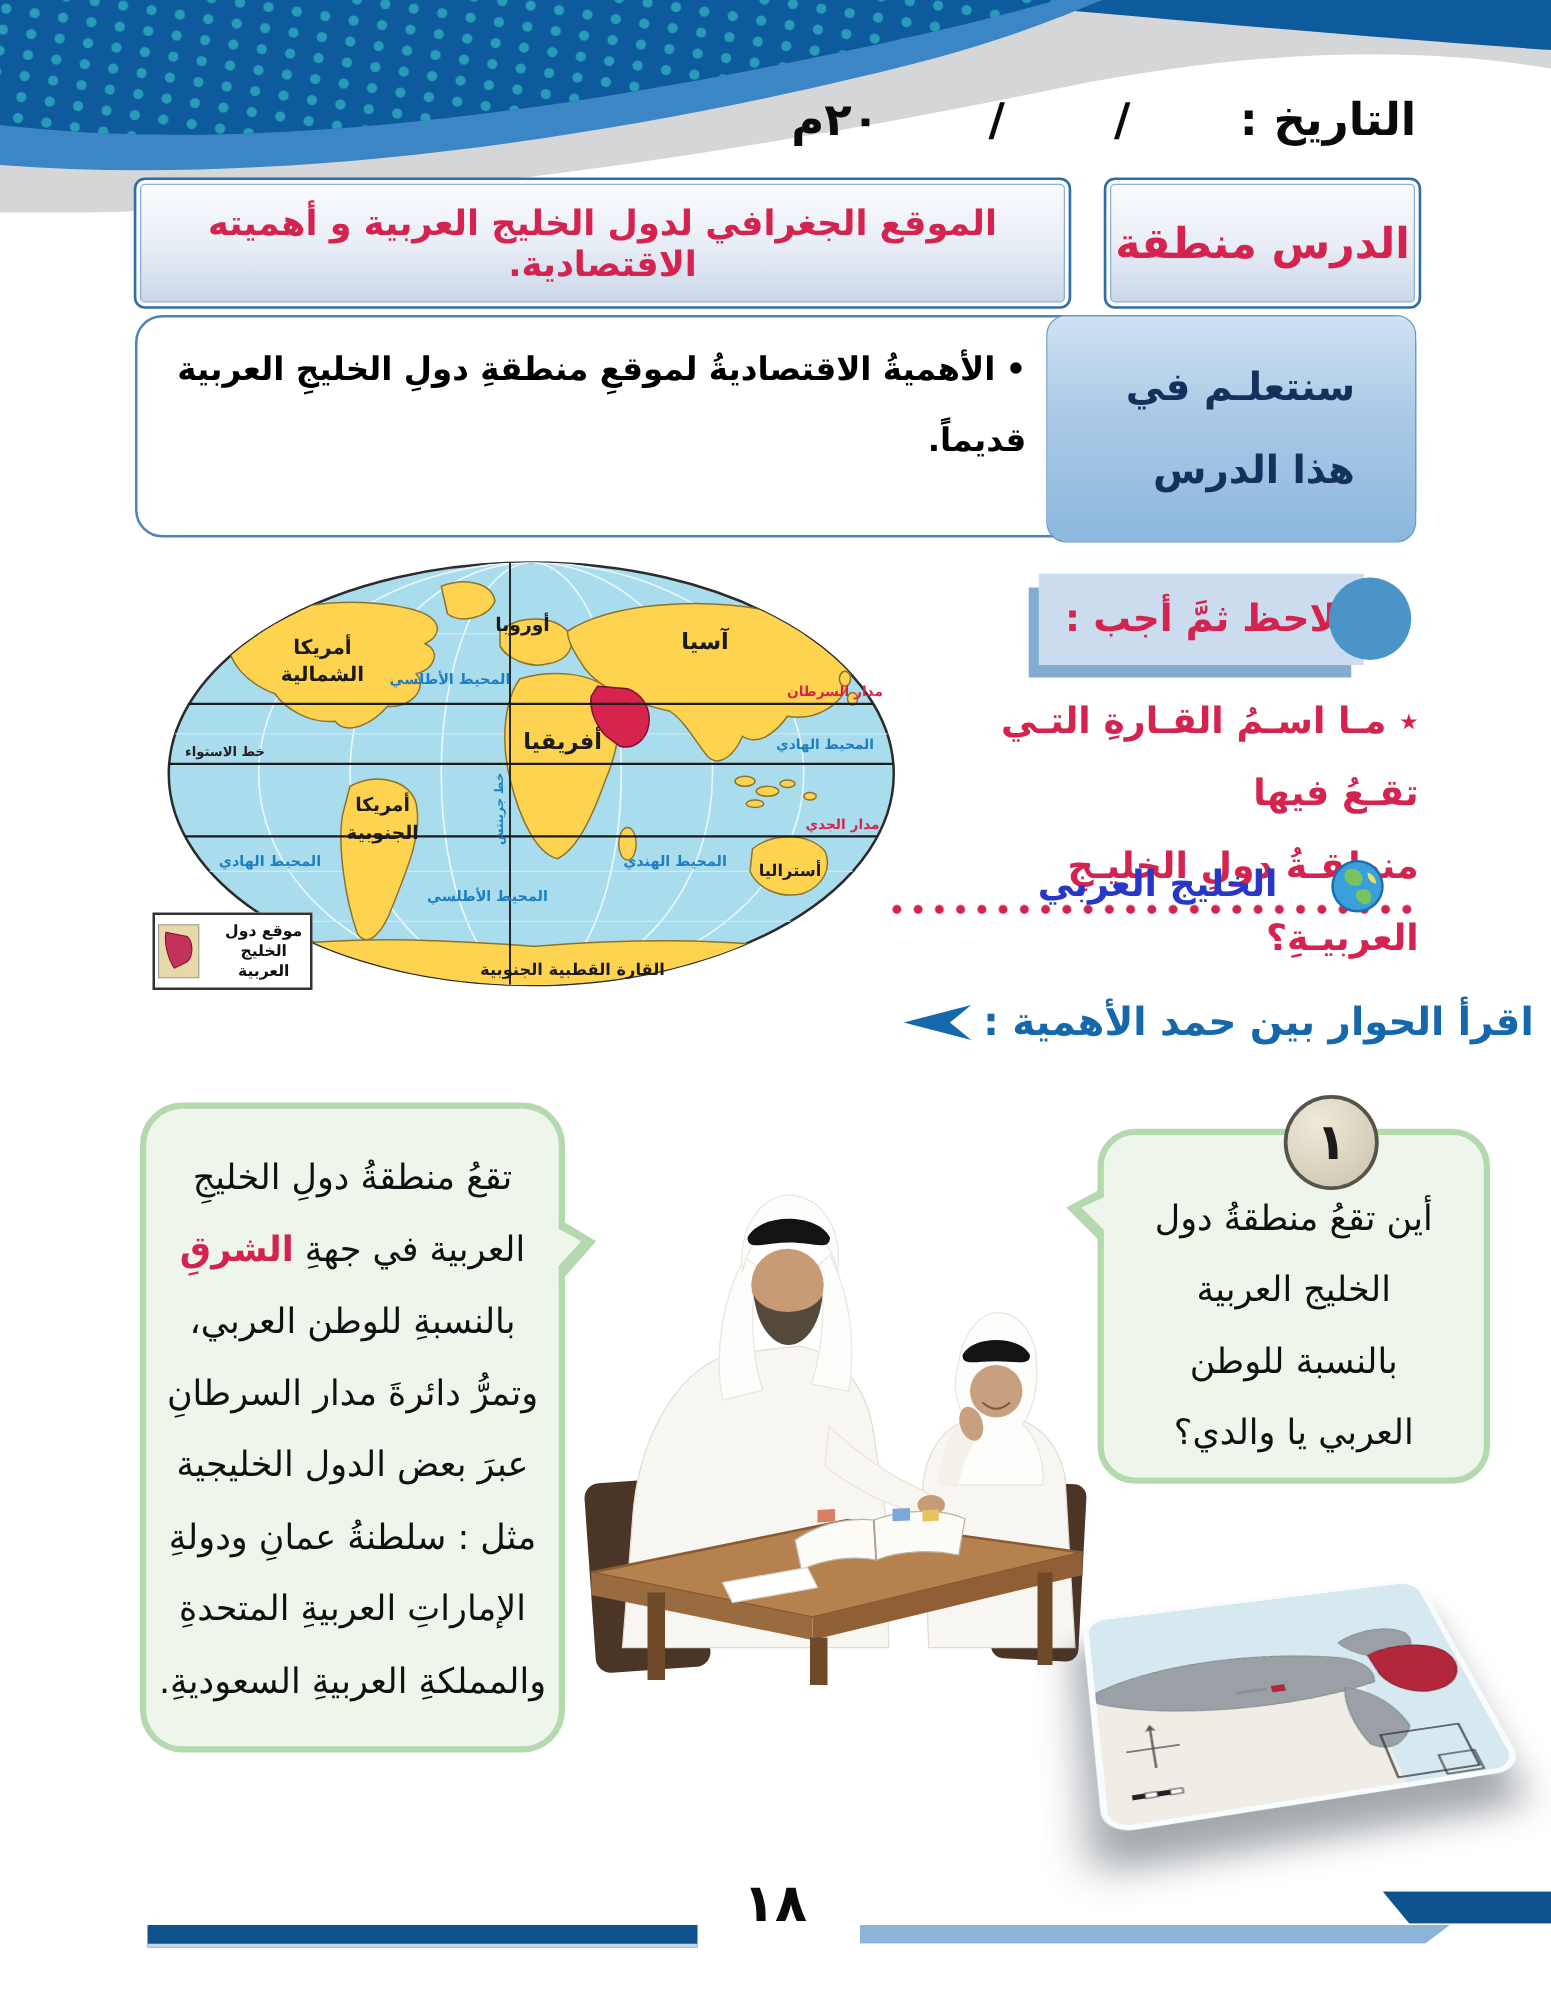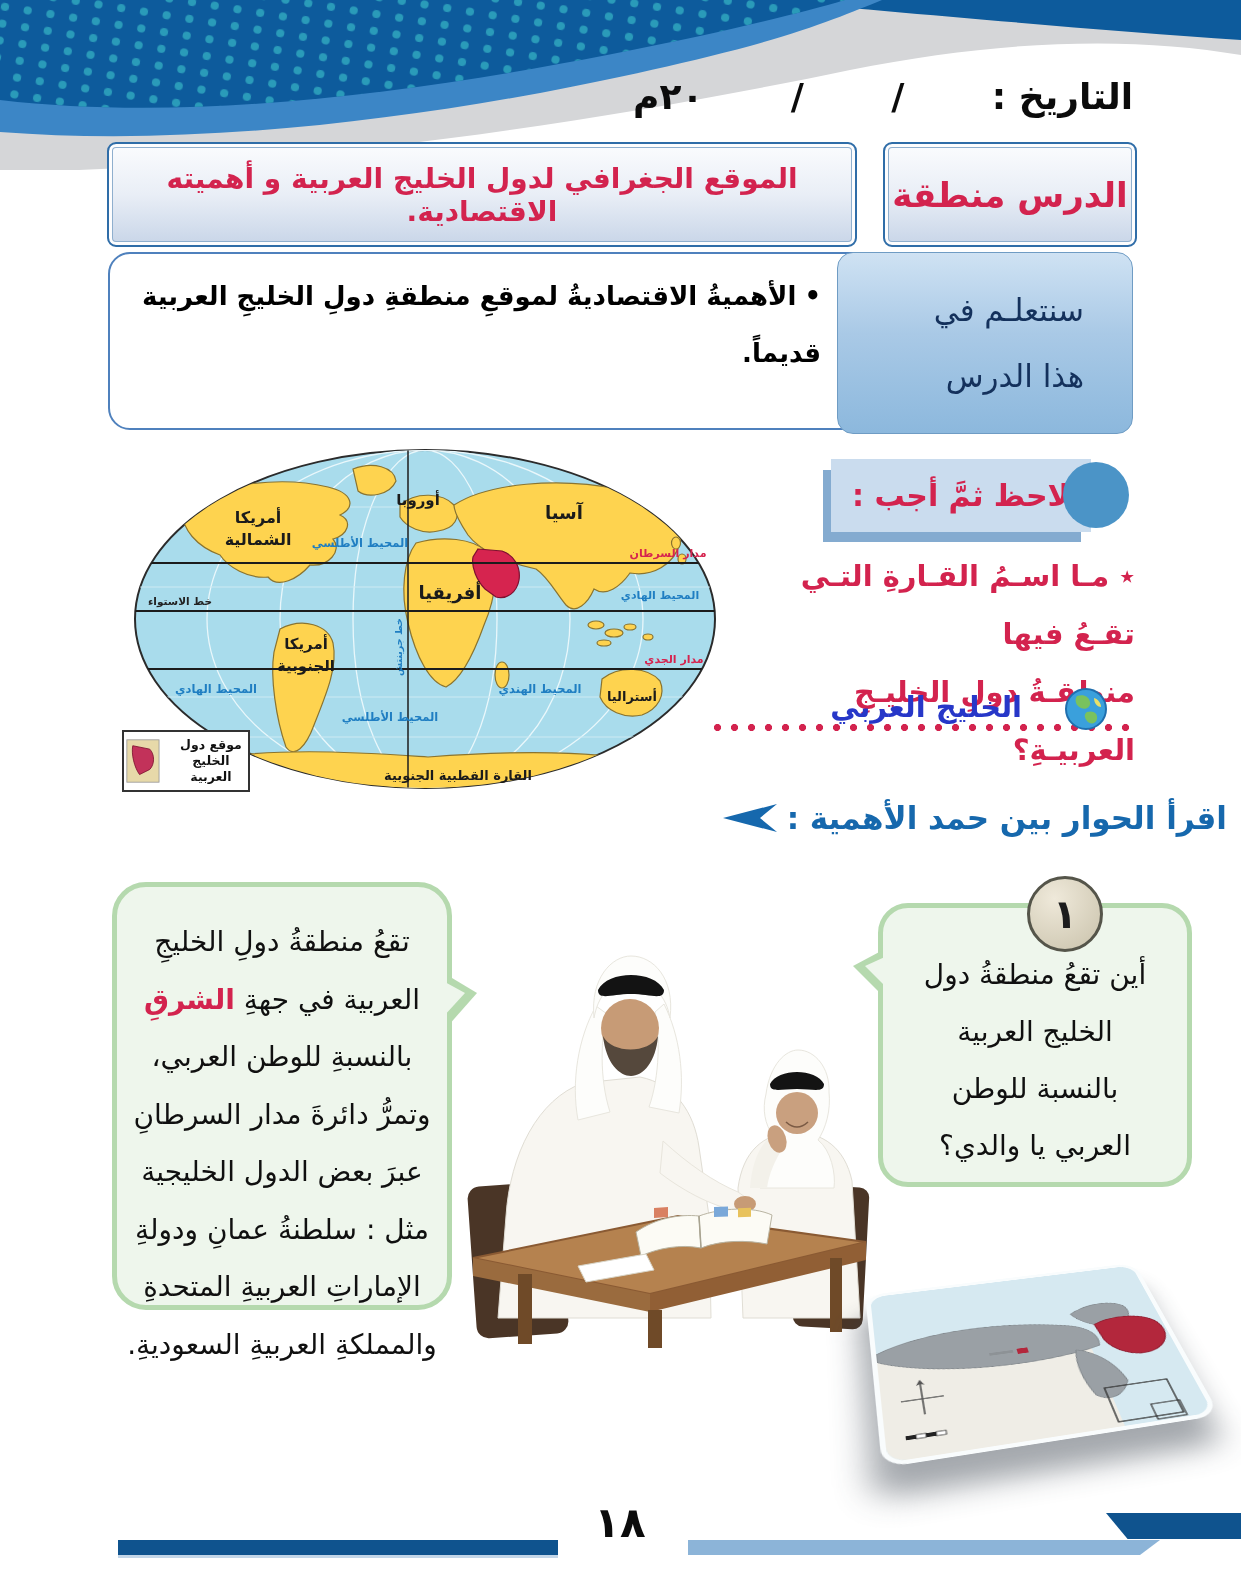--- a/index.html
+++ b/index.html
@@ -21,21 +21,21 @@
     color:#d3234e;font-weight:bold;text-align:center;box-sizing:border-box;}
   .plaque-lesson{right:104px;width:254px;font-size:34px;}
   .plaque-title{left:107px;width:750px;font-size:28px;padding:0 18px;}
   
   .objectives{position:absolute;top:252px;right:108px;width:1025px;height:178px;
     border:2px solid #4f81bd;border-radius:22px;background:#fff;box-sizing:border-box;}
   .obj-title-box{position:absolute;top:-2px;right:-2px;width:296px;height:182px;
     border:1px solid #6f9cc4;border-radius:16px;box-sizing:border-box;
     background:linear-gradient(180deg,#cfe2f3 0%,#a9c9e6 45%,#8cb8dd 100%);
     display:flex;flex-direction:column;justify-content:space-evenly;
-    padding:10px 48px 10px 10px;color:#14315c;font-size:31px;font-weight:normal;text-align:right;}
+    padding:10px 48px 10px 10px;color:#14315c;font-size:31px;font-weight:bold;text-align:right;}
   .obj-items{position:absolute;top:14px;right:310px;left:24px;
     font-size:26px;font-weight:bold;color:#000;line-height:57px;text-align:right;}
   .obj-item .blt{margin-left:8px;}
   
   .map-fig{position:absolute;top:447px;right:519px;width:594px;height:398px;}
   .map-fig{right:auto;left:128px;}
   .map-legend{position:absolute;top:283px;right:auto;left:-6px;width:128px;height:62px;
     background:#fff;border:2px solid #333;display:flex;align-items:center;gap:16px;
     font-size:12.5px;font-weight:bold;line-height:16px;text-align:center;box-sizing:border-box;padding:2px;}
   .map-caption{position:absolute;top:350px;left:0;width:556px;height:46px;background:#fff;
@@ -55,21 +55,21 @@
     background-image:radial-gradient(circle at 4.5px 4.5px,#d3234e 3.2px,transparent 3.9px);
     background-size:17px 9px;background-repeat:repeat-x;}
   .answer-text{position:absolute;right:115px;top:4px;color:#2737c8;font-size:29px;font-weight:bold;}
   .answer-globe{position:absolute;right:28px;top:0;}
   .dlg-heading{position:absolute;top:800px;right:14px;display:flex;align-items:center;gap:10px;
     color:#1668ad;font-size:31px;font-weight:bold;}
   
   .bubble{position:absolute;background:#eef6ec;border:5px solid #b5d9ae;box-sizing:border-box;z-index:2;}
   .bubble-right{top:903px;right:49px;width:314px;height:284px;border-radius:30px;
     font-size:28px;line-height:57px;text-align:center;color:#101010;padding-top:38px;}
-  .bubble-left{top:882px;right:auto;left:112px;width:340px;height:428px;border-radius:34px;
+  .bubble-left{top:882px;right:auto;left:112px;width:340px;height:520px;border-radius:34px;
     font-size:28px;line-height:57.5px;text-align:center;color:#101010;padding-top:26px;}
   .tail{position:absolute;width:0;height:0;}
   .tail-right-bubble-out{top:42px;left:-30px;border-top:16px solid transparent;
     border-bottom:30px solid transparent;border-right:30px solid #b5d9ae;}
   .tail-right-bubble-in{top:48px;left:-18px;border-top:10px solid transparent;
     border-bottom:22px solid transparent;border-right:22px solid #eef6ec;}
   .tail-left-bubble-out{top:88px;right:-30px;border-top:18px solid transparent;
     border-bottom:34px solid transparent;border-left:30px solid #b5d9ae;}
   .tail-left-bubble-in{top:94px;right:-18px;border-top:12px solid transparent;
     border-bottom:24px solid transparent;border-left:22px solid #eef6ec;}

